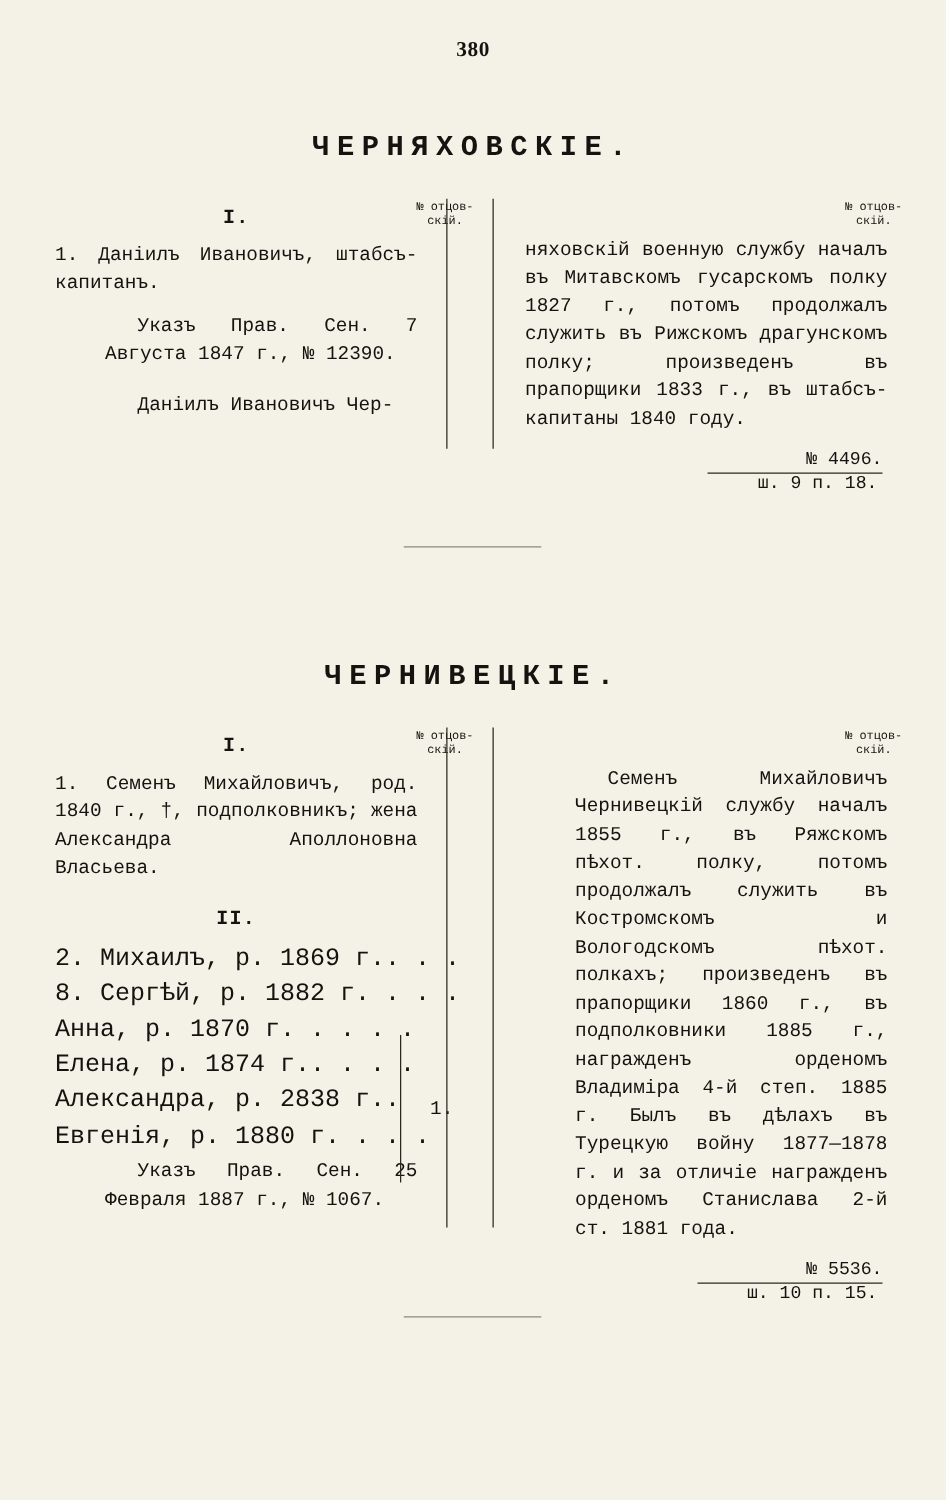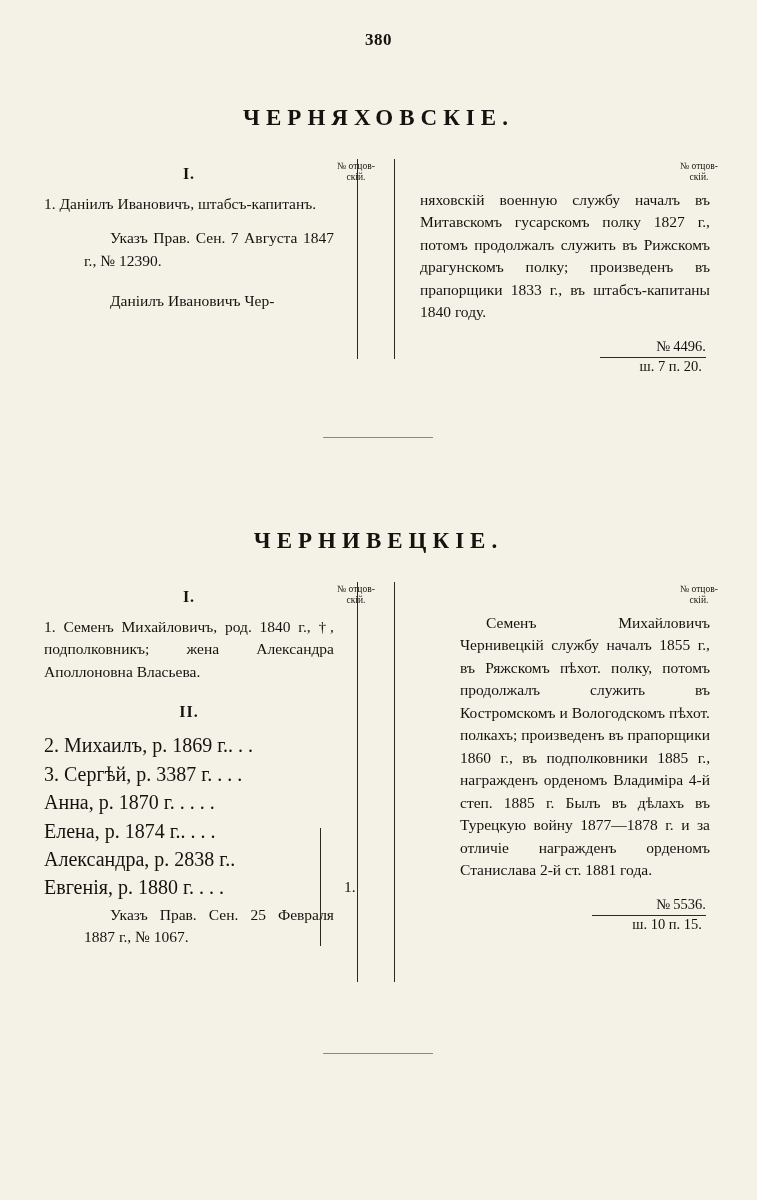--- a/index.html
+++ b/index.html
@@ -28,20 +28,21 @@
     width: 757px;
     text-align: center;
     font-size: 17px;
     font-weight: bold;
     letter-spacing: 0.5px;
   }
   .section {
     position: absolute;
     left: 0;
     width: 757px;
+    font-family: Liberation Mono, monospace;
   }
   .section-title {
     text-align: center;
     font-size: 23px;
     font-weight: bold;
     letter-spacing: 6px;
     margin: 0 0 8px 0;
   }
   .cols {
     position: relative;
@@ -155,21 +156,21 @@
         <div class="roman" style="margin-top:4px;">I.</div>
         <div class="entry">1. Даніилъ Ивановичъ, штабсъ-капитанъ.</div>
         <div class="para ind" style="margin-top:12px;">Указъ Прав. Сен. 7 Августа 1847 г., № 12390.</div>
         <div class="para ind" style="margin-top:18px;">Даніилъ Ивановичъ Чер-</div>
       </div>
 
       <div class="col col-right">
         <div class="right-col-text" style="margin-top:28px;">няховскій военную службу началъ въ Митавскомъ гусарскомъ полку 1827 г., потомъ продолжалъ служить въ Рижскомъ драгунскомъ полку; произведенъ въ прапорщики 1833 г., въ штабсъ-капитаны 1840 году.</div>
         <div class="ref">№ 4496.</div>
         <div class="ref-wrap">
-          <span class="ref2">ш. 7 п. 20.</span>
+          <span class="ref2">ш. 9 п. 18.</span>
         </div>
       </div>
 
       <div class="vrule" style="left:357px; top:-2px; height:200px;"></div>
       <div class="vrule" style="left:394px; top:-2px; height:200px;"></div>
     </div>
   </div>
 
   <div class="divider" style="top:437px;"></div>
 
@@ -184,21 +185,21 @@
 скій.</div>
 
       <div class="col col-left">
         <div class="roman" style="margin-top:4px;">I.</div>
         <div class="entry">1. Семенъ Михайловичъ, род. 1840 г., †, подполковникъ; жена Александра Аполлоновна Власьева.</div>
 
         <div class="roman" style="margin-top:20px;">II.</div>
 
         <div class="brace-list">
           <div>2. Михаилъ, р. 1869 г.. . .</div>
-          <div>3. Сергѣй, р. 3387 г. . . .</div>
+          <div>8. Сергѣй, р. 1882 г. . . .</div>
           <div>Анна, р. 1870 г. . . . .</div>
           <div>Елена, р. 1874 г.. . . .</div>
           <div>Александра, р. 2838 г..</div>
           <div>Евгенія, р. 1880 г. . . .</div>
         </div>
 
         <div class="para ind" style="margin-top:2px;">Указъ Прав. Сен. 25 Февраля 1887 г., № 1067.</div>
       </div>
 
       <div class="col col-right">

